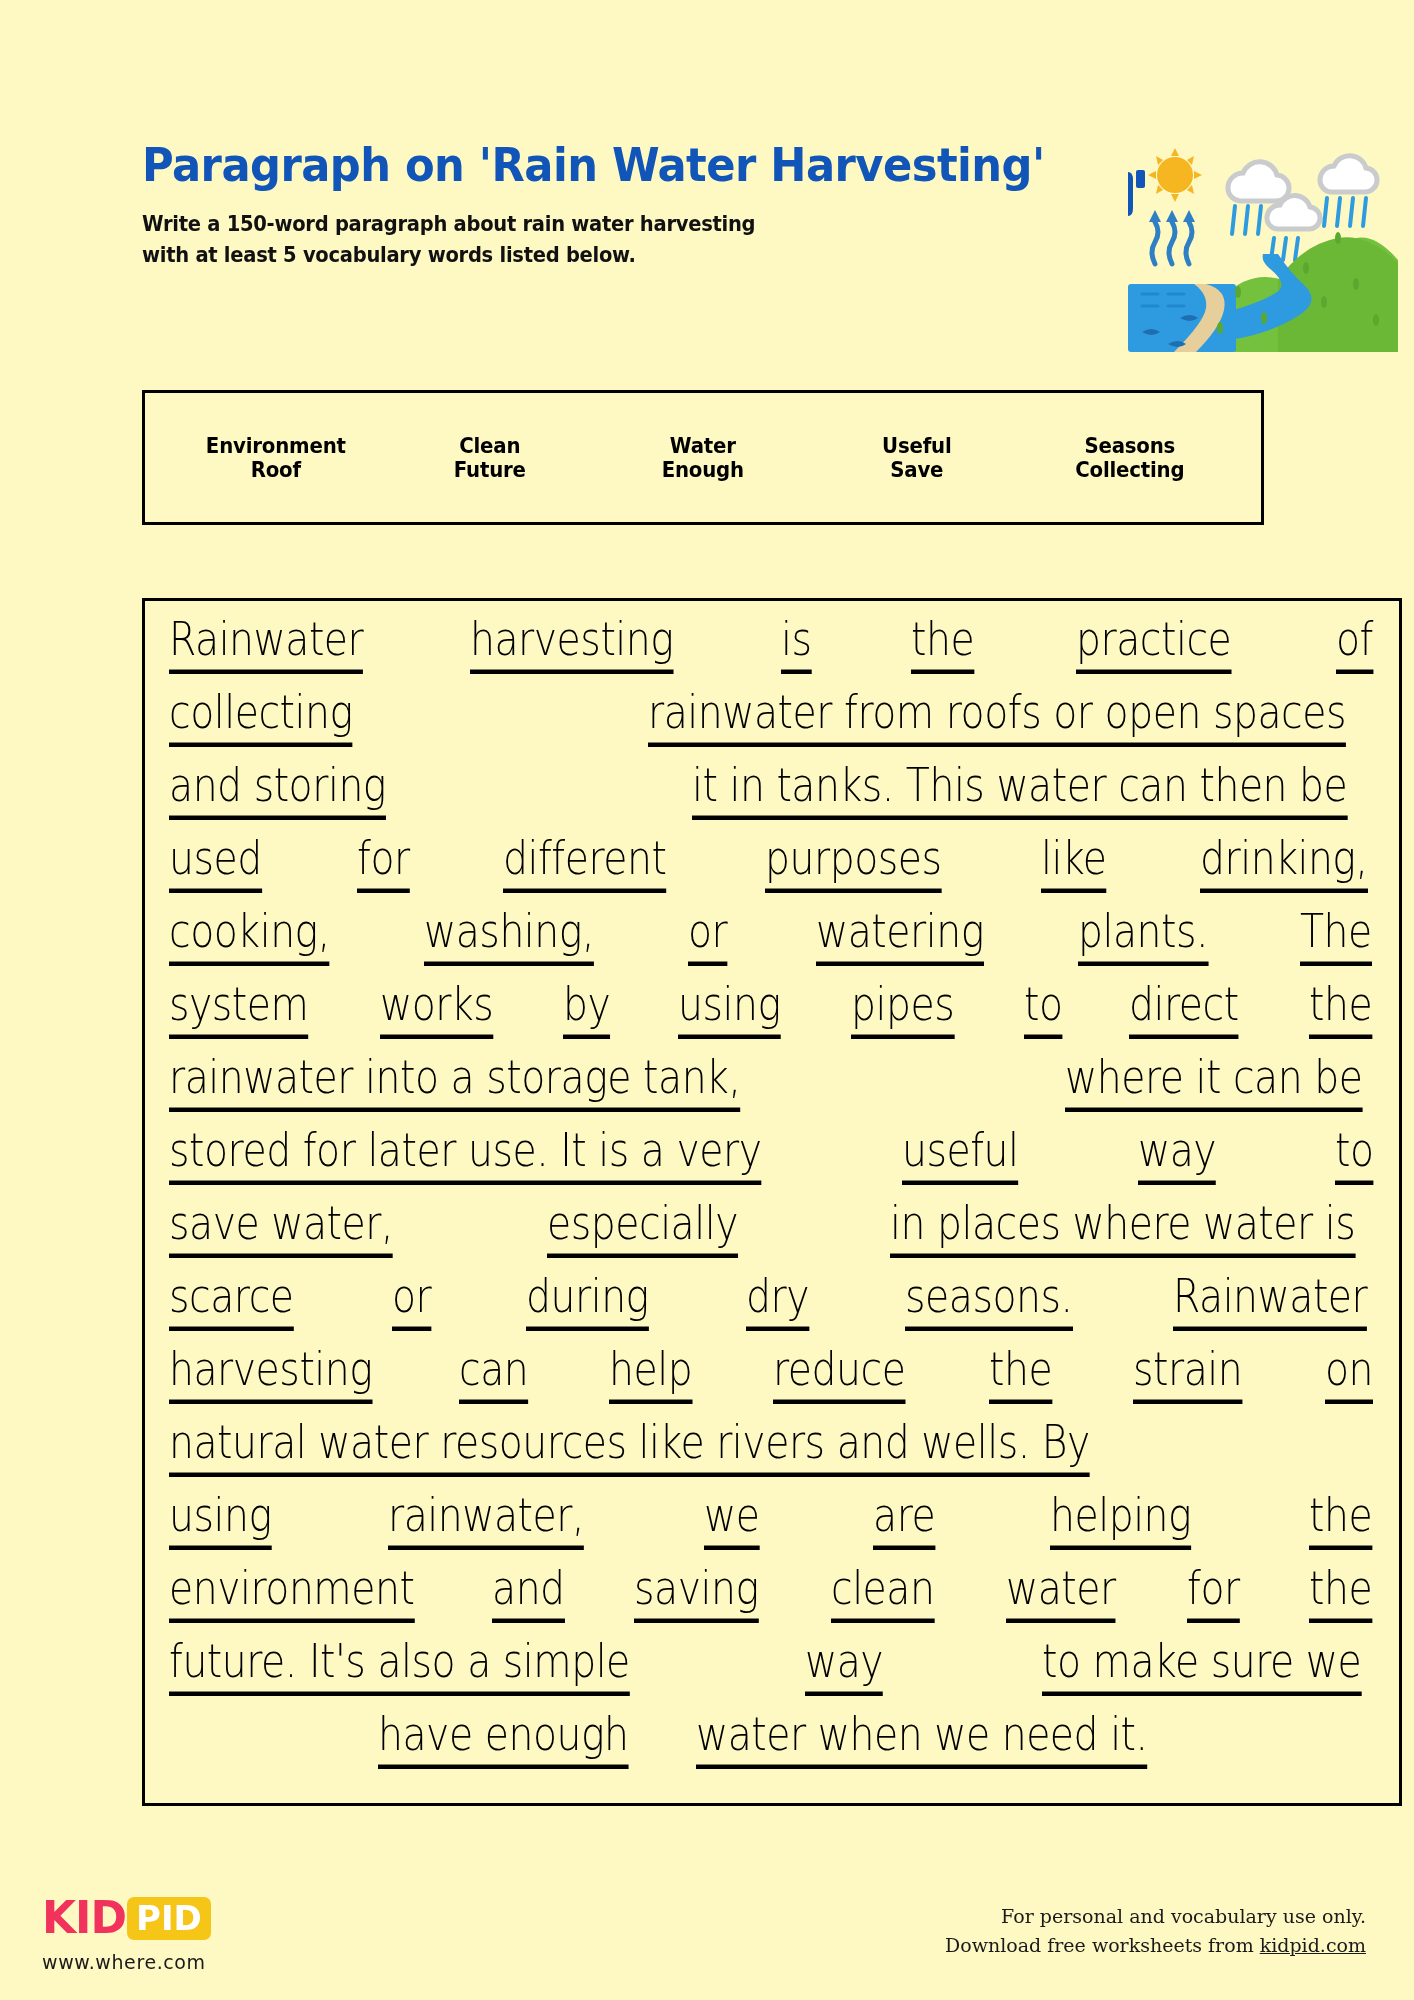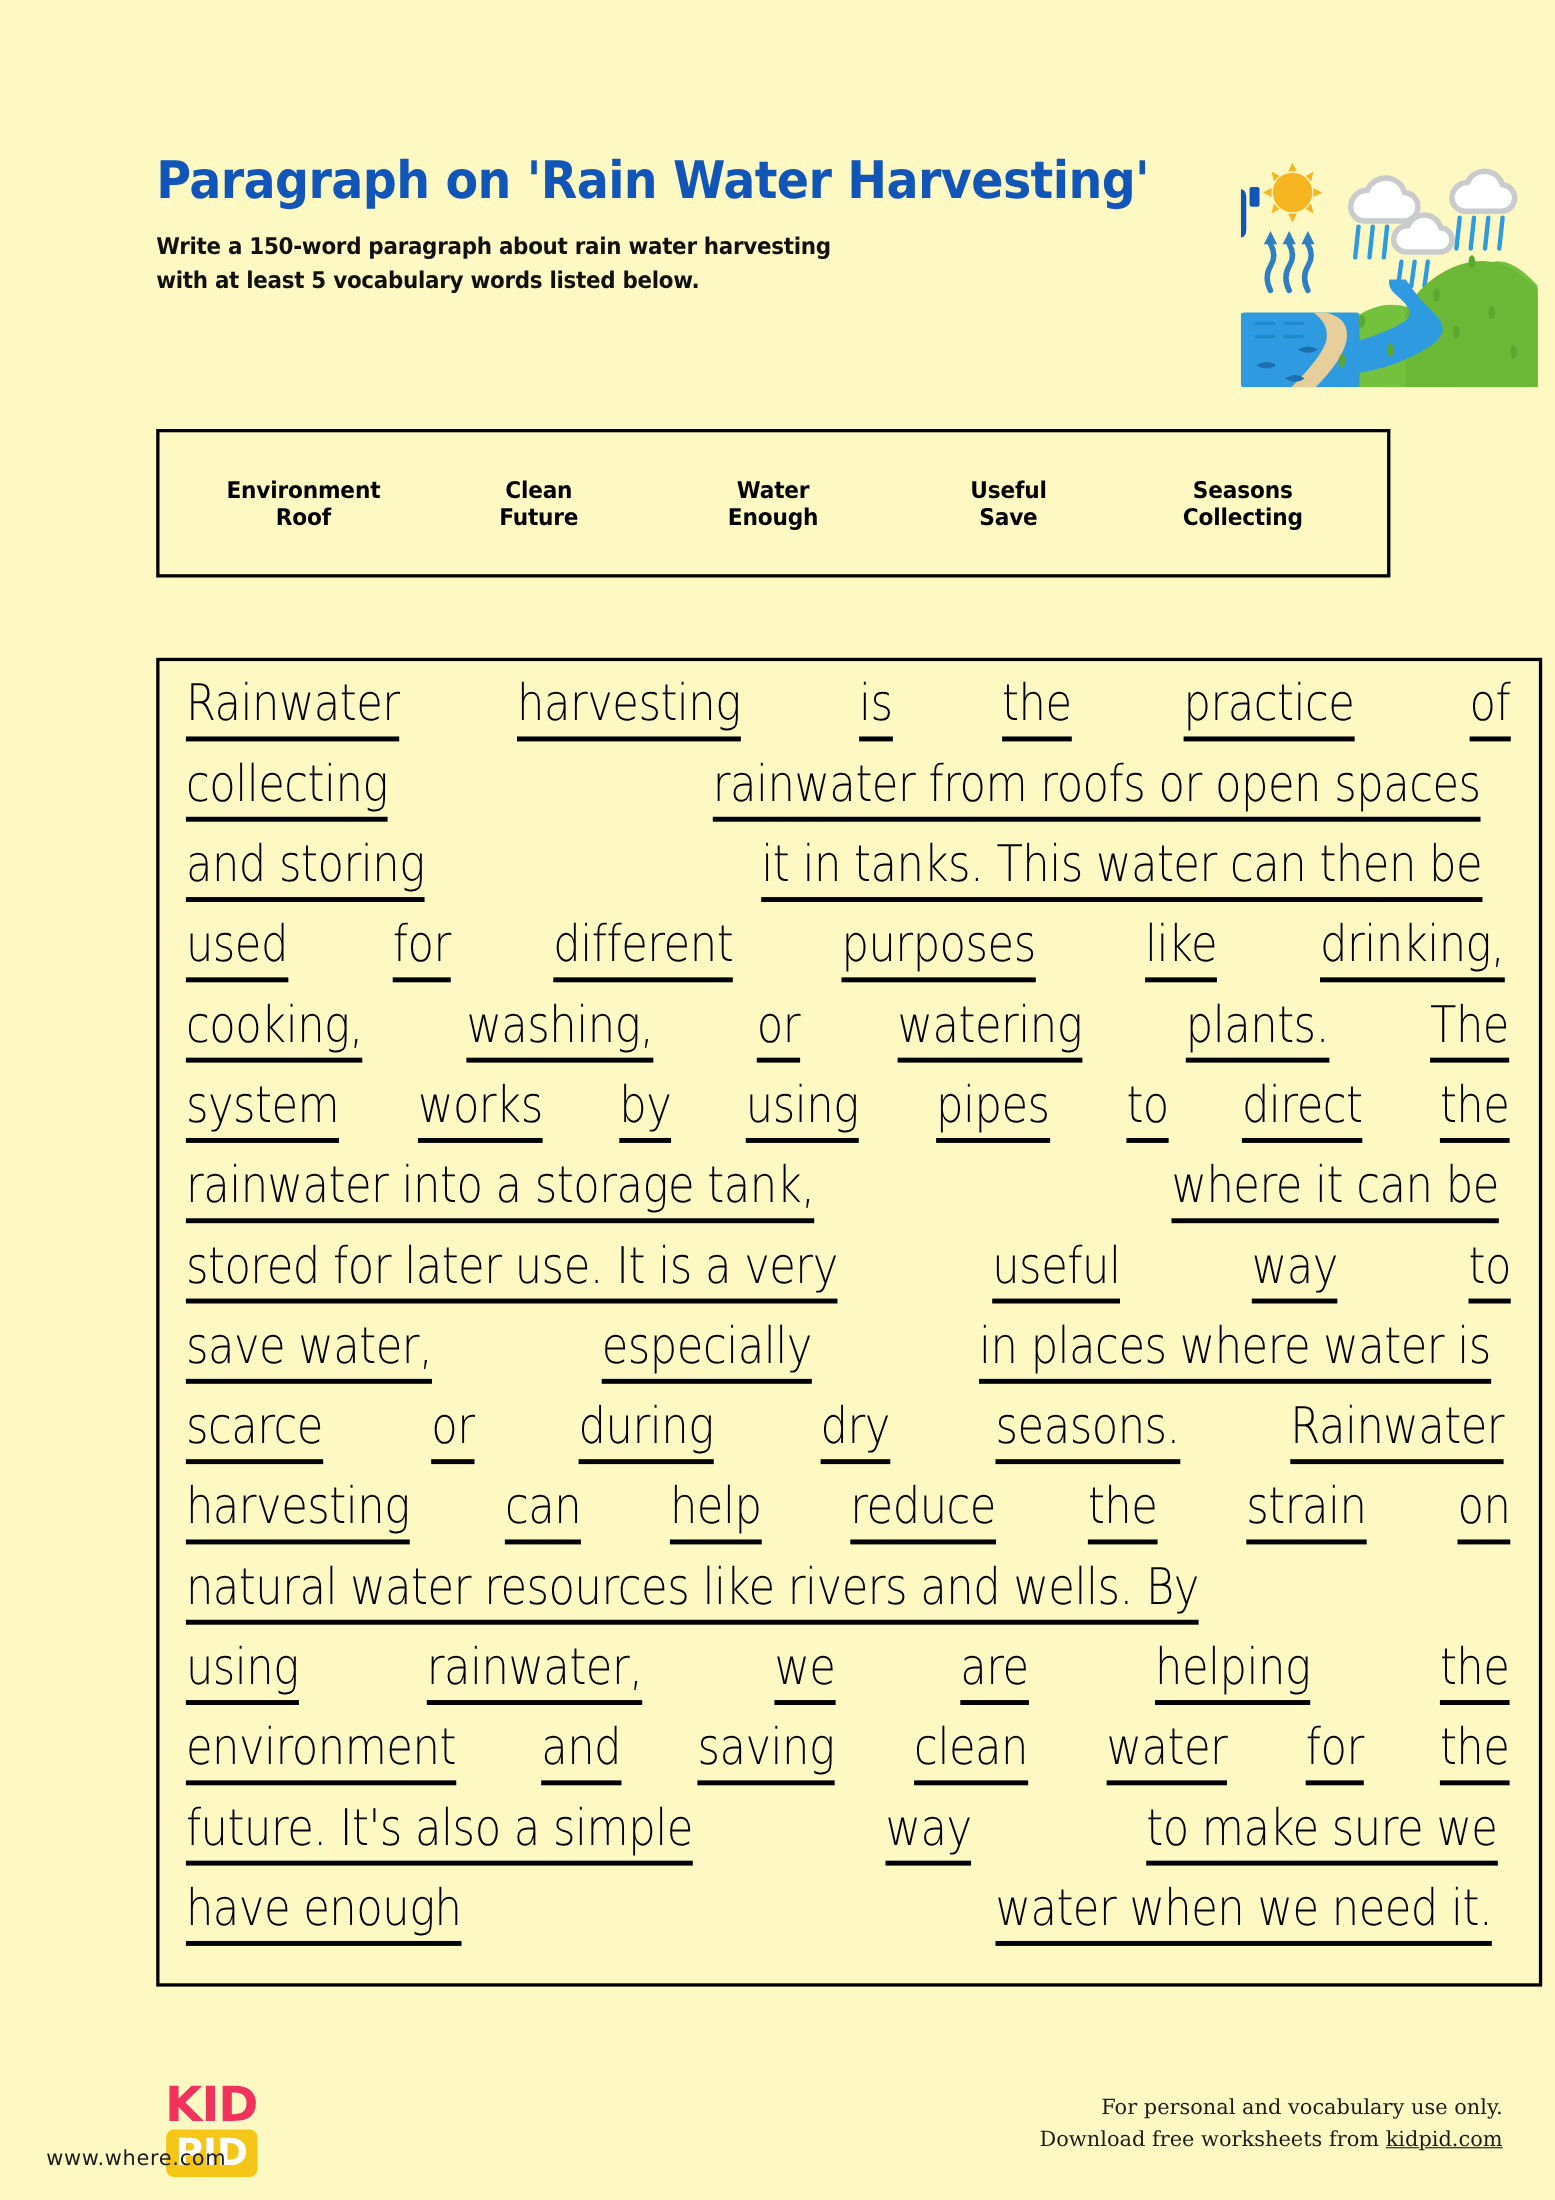--- a/index.html
+++ b/index.html
@@ -110,42 +110,41 @@
     justify-content: space-between;
     align-items: baseline;
     height: 73px;
     font-family: "DejaVu Sans", sans-serif;
     font-size: 41px;
     font-weight: 300;
     color: #000000;
     letter-spacing: -0.5px;
     white-space: nowrap;
   }
-  .answer-line.nojustify { justify-content: space-between; gap: 45px; }
+  .answer-line.nojustify { justify-content: center; gap: 45px; }
   .answer-word {
     display: inline-block;
     border-bottom: 4px solid #000000;
     padding-bottom: 3px;
     transform: scaleY(1.12) scaleX(0.96);
     transform-origin: bottom left;
   }
   .answer-line.nojustify .answer-word + .answer-word { margin-left: 0.30em; }
 
   
   .footer-logo {
     position: absolute;
     left: 42px;
     top: 1892px;
     width: 300px;
   }
   .logo-row {
     display: flex;
     align-items: center;
     height: 52px;
-    flex-direction: column;
   }
   .logo-kid {
     font-family: "DejaVu Sans", sans-serif;
     font-size: 44px;
     font-weight: bold;
     color: #f0325c;
     letter-spacing: -1px;
     line-height: 1;
   }
   .logo-pid {

